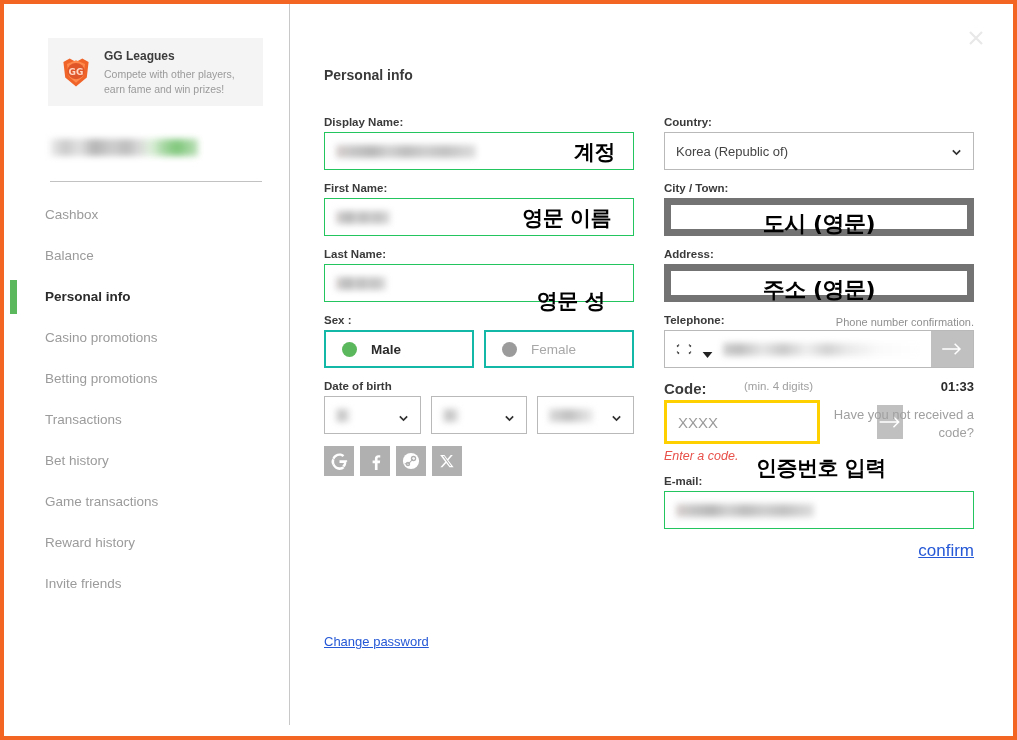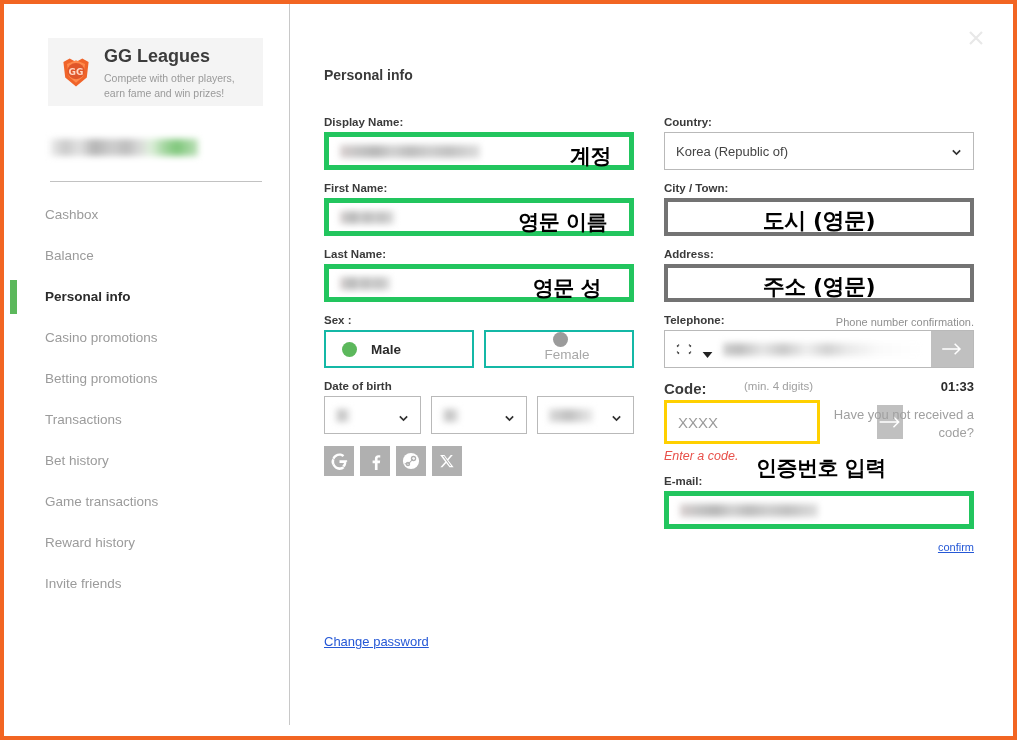--- a/index.html
+++ b/index.html
@@ -39,21 +39,21 @@
     padding: 0 10px;
   }
   .promo-logo {
     width: 36px; height: 36px;
     flex: 0 0 36px;
     margin-right: 10px;
     position: relative;
   }
   .promo-text { line-height: 1.35; }
   .promo-title {
-    font-size: 18px; font-weight: bold; color: #3c3c3c;
+    font-size: 12px; font-weight: bold; color: #3c3c3c;
     margin-bottom: 3px;
   }
   .promo-sub {
     font-size: 10.5px; color: #9a9a9a;
   }
   .blur-bar {
     position: absolute;
     border-radius: 1px;
     filter: blur(3.2px);
   }
@@ -121,28 +121,28 @@
     font-size: 11.5px;
     font-weight: bold;
     color: #3a3a3a;
     margin-bottom: 4px;
     display: block;
   }
   .input-box {
     position: relative;
     width: 100%;
     height: 38px;
-    border: 5px solid #22c55e;
+    border: 1px solid #22c55e;
     background: #fff;
     display: flex;
     align-items: center;
     padding: 0 11px;
     margin-bottom: 12px;
   }
-  .input-box.thick { border: 4px solid #737373; }
+  .input-box.thick { border: 7px solid #737373; }
   .val-blur {
     height: 13px;
     border-radius: 1px;
     filter: blur(3.3px);
     background: linear-gradient(90deg,
       #d8cfcf 0%, #c4c4c4 14%, #b7b7b7 26%, #d2d2d2 38%,
       #bdbdbd 50%, #cfcfcf 64%, #c2c2c2 78%, #dedede 100%);
   }
   .kr-overlay {
     position: absolute;
@@ -188,21 +188,21 @@
     cursor: pointer;
   }
   .dot {
     width: 15px; height: 15px;
     border-radius: 50%;
     margin-right: 14px;
     flex: 0 0 15px;
   }
   .sex-opt.selected { color: #2b2b2b; font-weight: bold; }
   .sex-opt.selected .dot { background: #5cb85c; }
-  .sex-opt.unselected { color: #a8a8a8; flex-direction: column; }
+  .sex-opt.unselected { color: #a8a8a8; }
   .sex-opt.unselected .dot { background: #9b9b9b; }
 
   
   .dob-row { display: flex; gap: 10px; margin-bottom: 12px; }
   .dob-sel {
     position: relative;
     flex: 1;
     height: 38px;
     border: 1px solid #b9b9b9;
     background: #fff;
@@ -338,21 +338,21 @@
   .code-error {
     margin-top: 5px;
     font-size: 12.5px;
     font-style: italic;
     color: #e8504a;
   }
 
   .confirm-link {
     display: block;
     text-align: right;
-    font-size: 11px;
+    font-size: 17px;
     color: #2558d6;
     text-decoration: underline;
     cursor: pointer;
     margin-top: 2px;
   }
   .change-pw {
     position: absolute;
     left: 33px; top: 630px;
     font-size: 13px;
     color: #2558d6;
@@ -453,21 +453,21 @@
 
       <label class="field-label">First Name:</label>
       <div class="input-box">
         <div class="val-blur" style="width:54px;"></div>
         <span class="kr-overlay" style="right:22px; top:5px; font-size:21px;">영문 이름</span>
       </div>
 
       <label class="field-label">Last Name:</label>
       <div class="input-box">
         <div class="val-blur" style="width:50px;"></div>
-        <span class="kr-overlay" style="right:28px; top:5px; font-size:21px;">영문 성</span>
+        <span class="kr-overlay" style="right:28px; top:22px; font-size:21px;">영문 성</span>
       </div>
 
       <label class="field-label">Sex :</label>
       <div class="sex-row">
         <div class="sex-opt selected">
           <span class="dot"></span>
           <span>Male</span>
         </div>
         <div class="sex-opt unselected">
           <span class="dot"></span>

